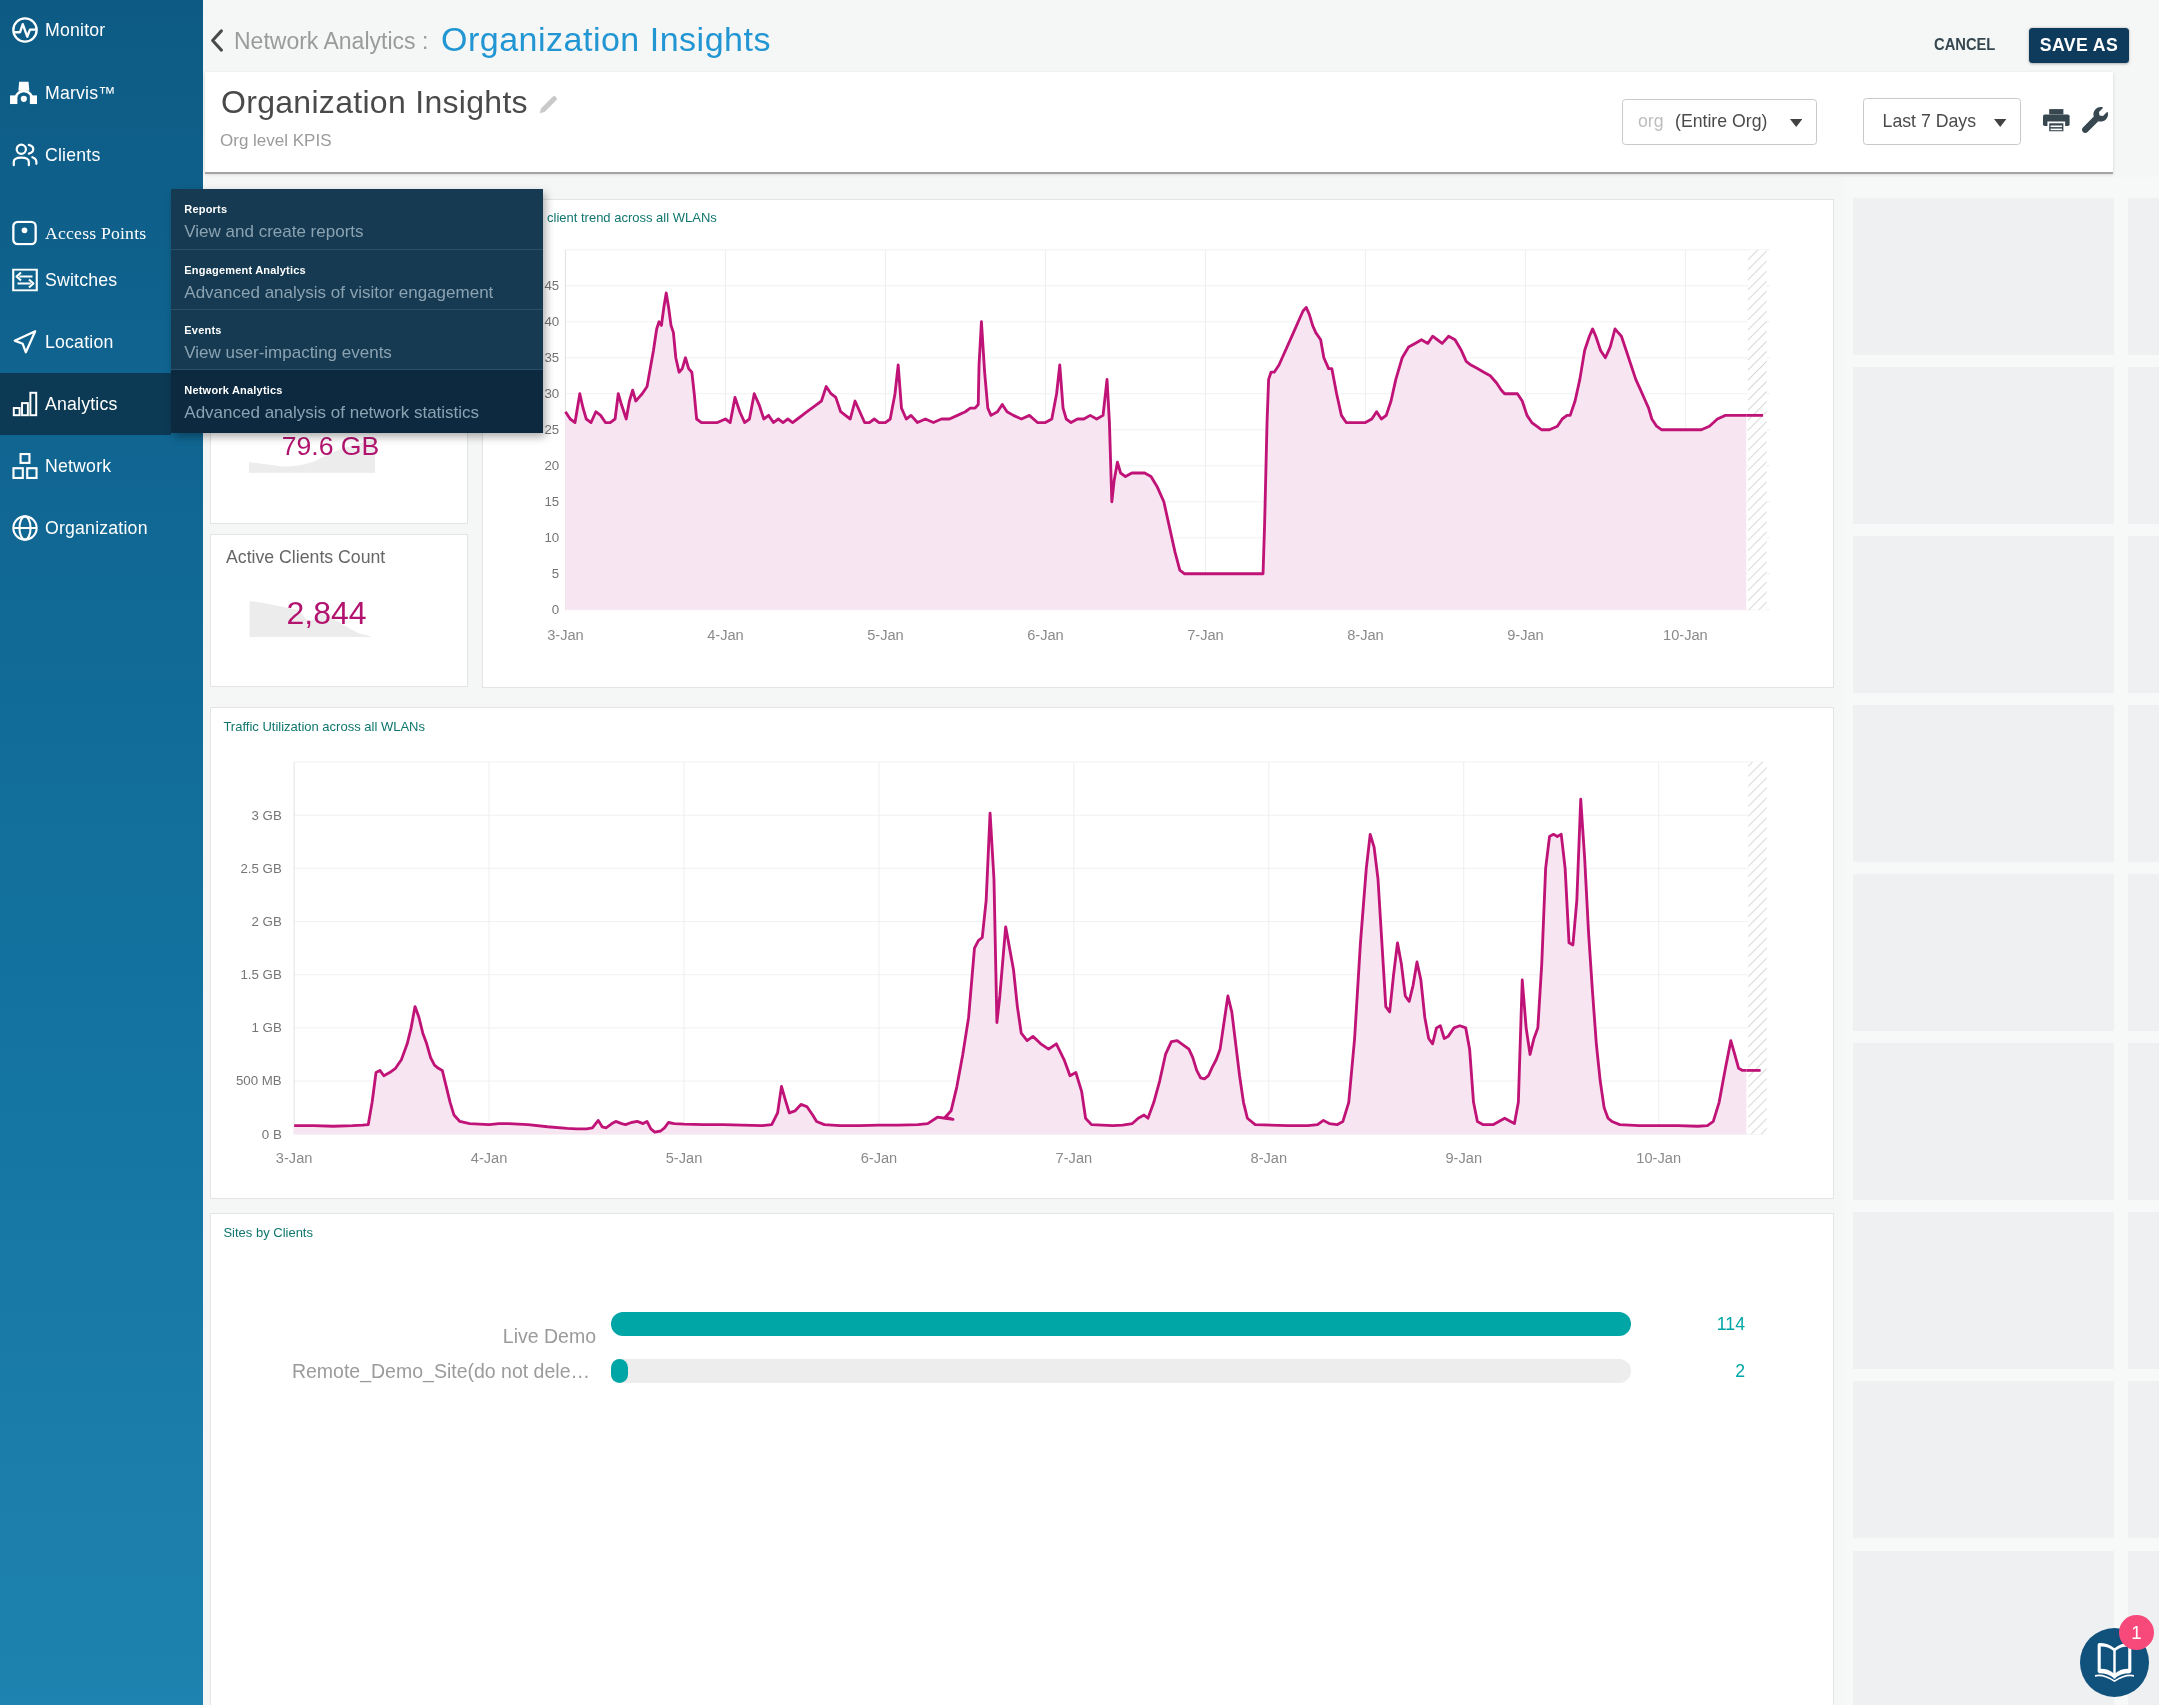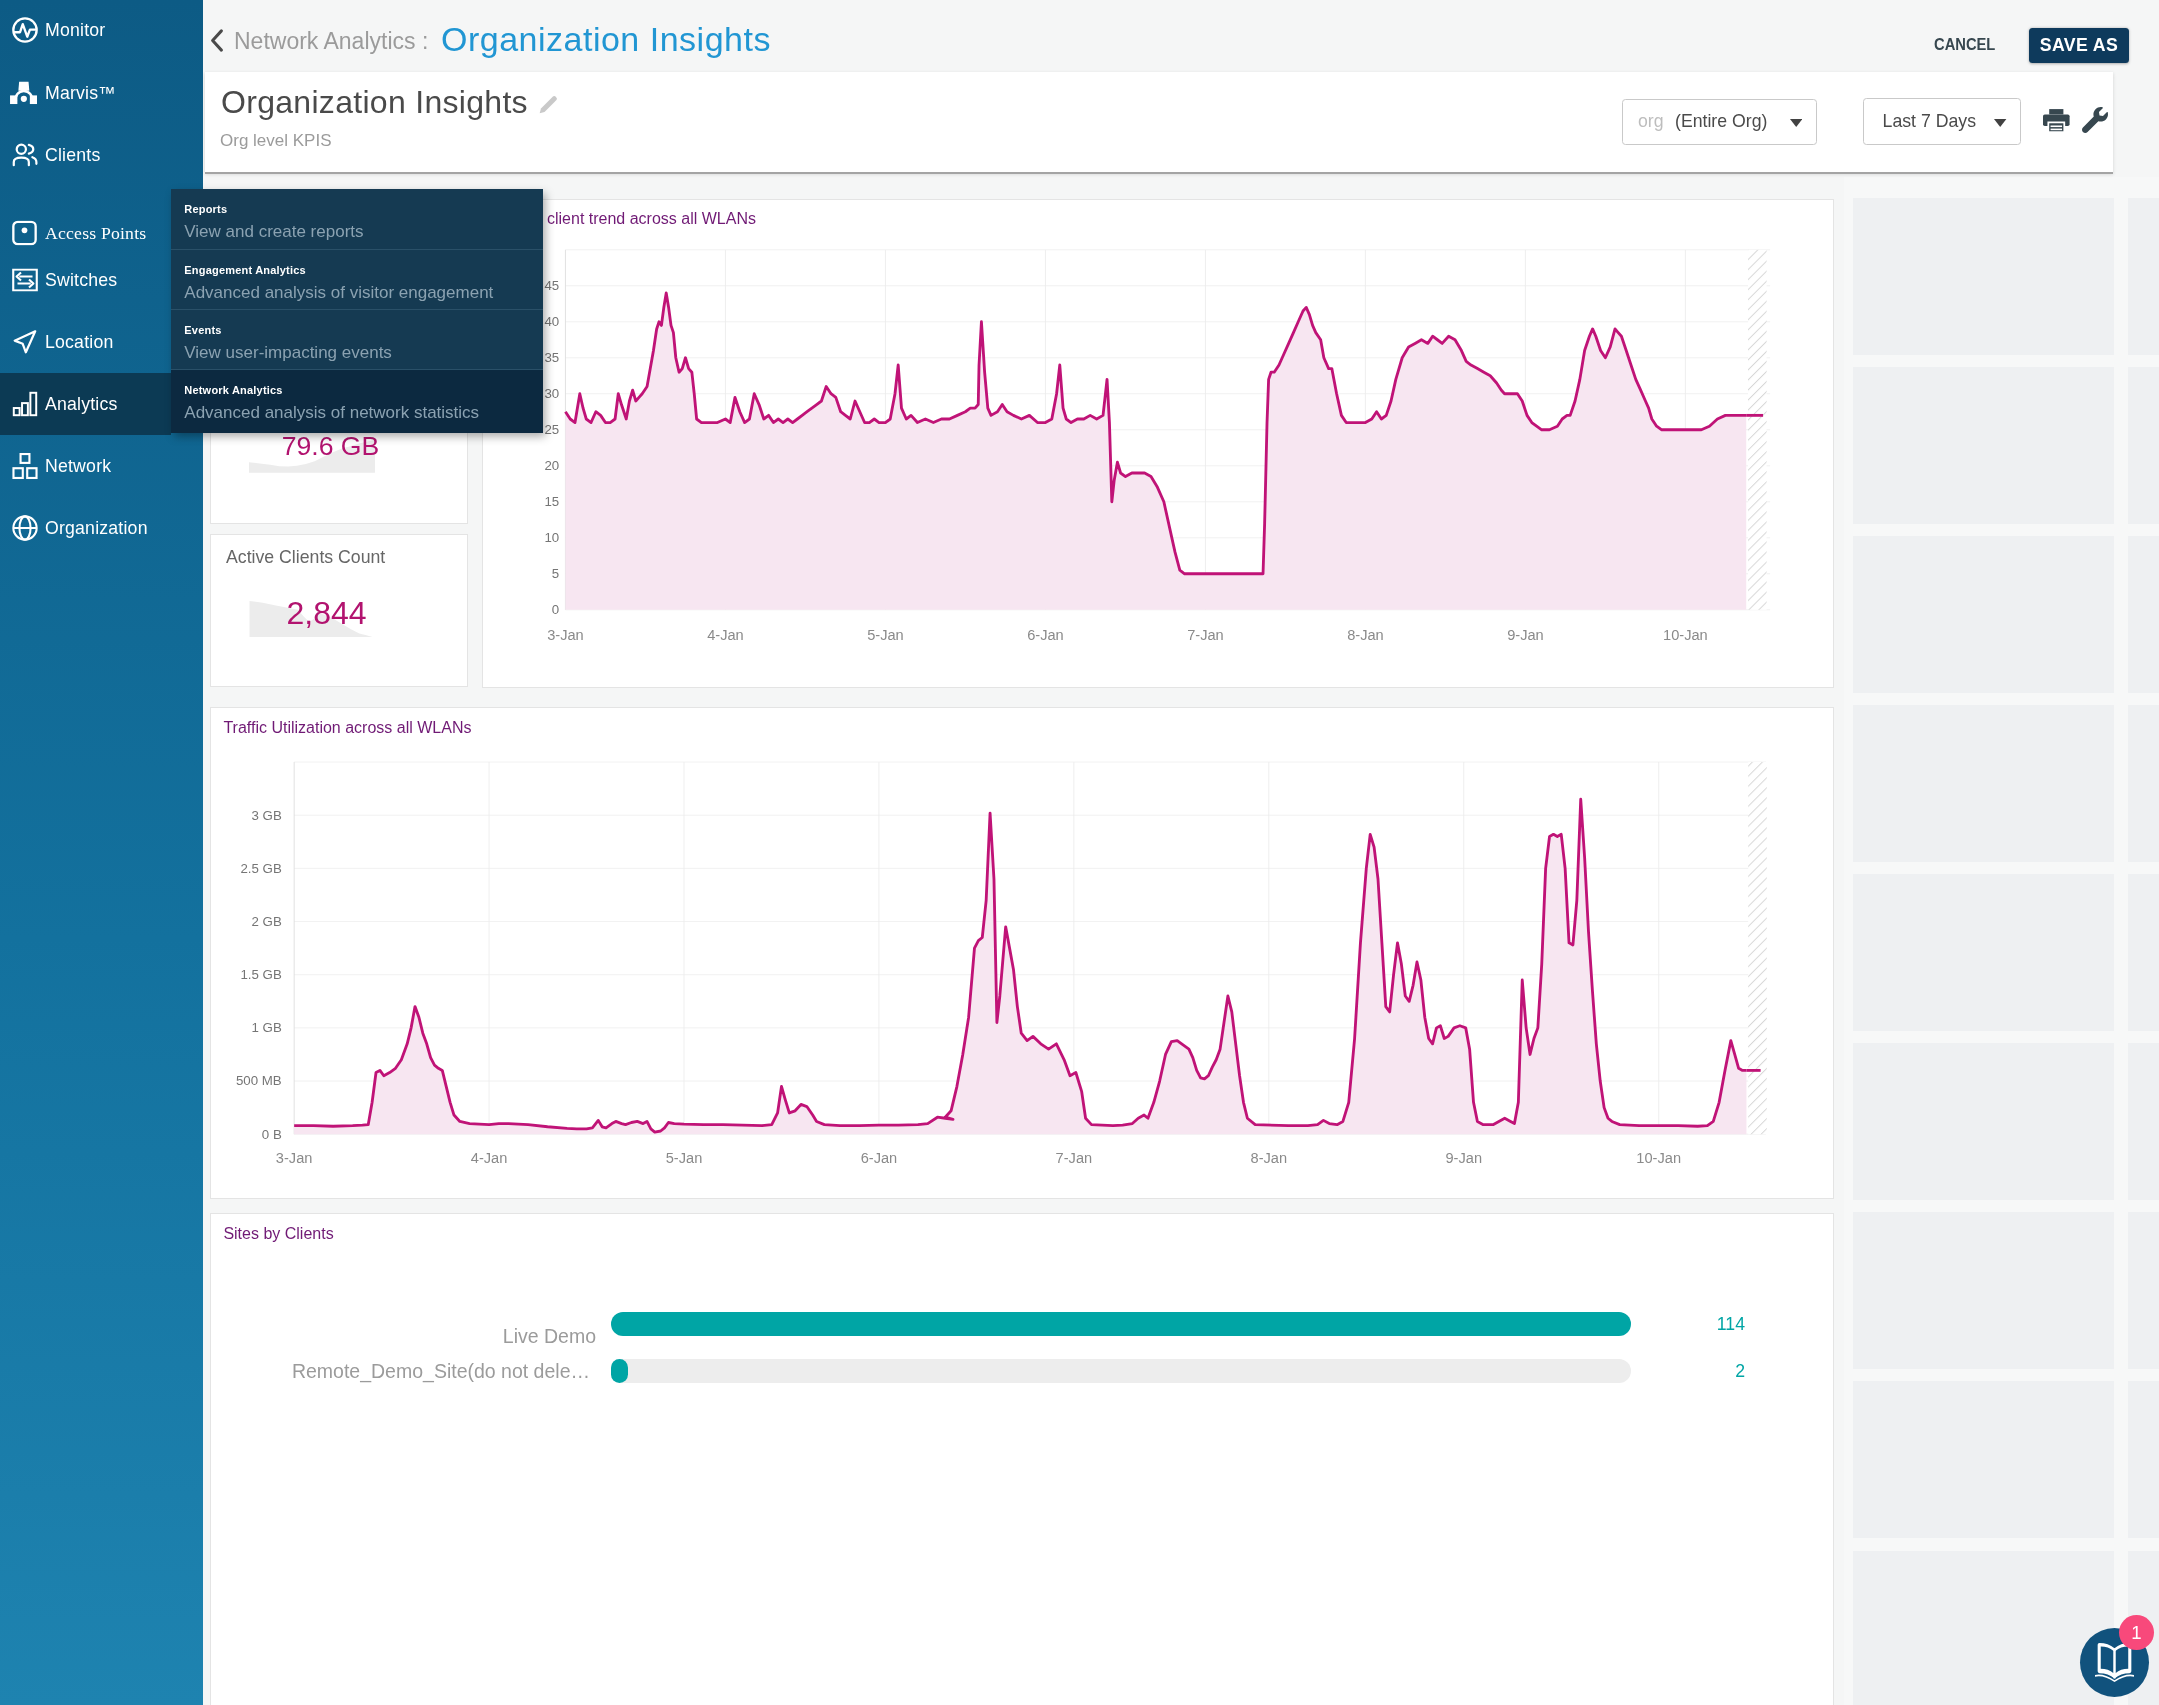--- a/index.html
+++ b/index.html
@@ -35,21 +35,21 @@
 #headcard { position:absolute; left:205px; top:72px; width:1908px; height:102px;
   background:#fff; border-bottom:2.7px solid #a4a4a4; box-shadow:0 0.9px 3.5px rgba(0,0,0,0.15);
   z-index:5; }
 #headcard h1 { position:absolute; left:16px; top:11.5px; font-size:32px; font-weight:400;
   color:#4a4a4a; letter-spacing:0.3px; }
 #headcard .sub { position:absolute; left:15px; top:59px; font-size:17px; color:#9b9b9b; }
 .selbox { position:absolute; border:0.9px solid #c9c9c9; border-radius:3.5px; background:#fff;
   font-size:17.7px; color:#4a4a4a; }
 
 .card { position:absolute; background:#fff; border:0.9px solid #e4e4e4; }
-.ctitle { position:absolute; font-size:16px; color:#701a75; }
+.ctitle { position:absolute; font-size:13px; color:#0f766e; }
 .bignum { position:absolute; color:#b2136f; }
 
 .tile { position:absolute; height:157px; background:#eef0f2; }
 
 .bar-label { position:absolute; font-size:19.5px; color:#9b9b9b; white-space:nowrap; line-height:24px; }
 .bar-val { position:absolute; font-size:17.7px; color:#00a5a5; line-height:24px; }
 </style>
 </head>
 <body>
 

